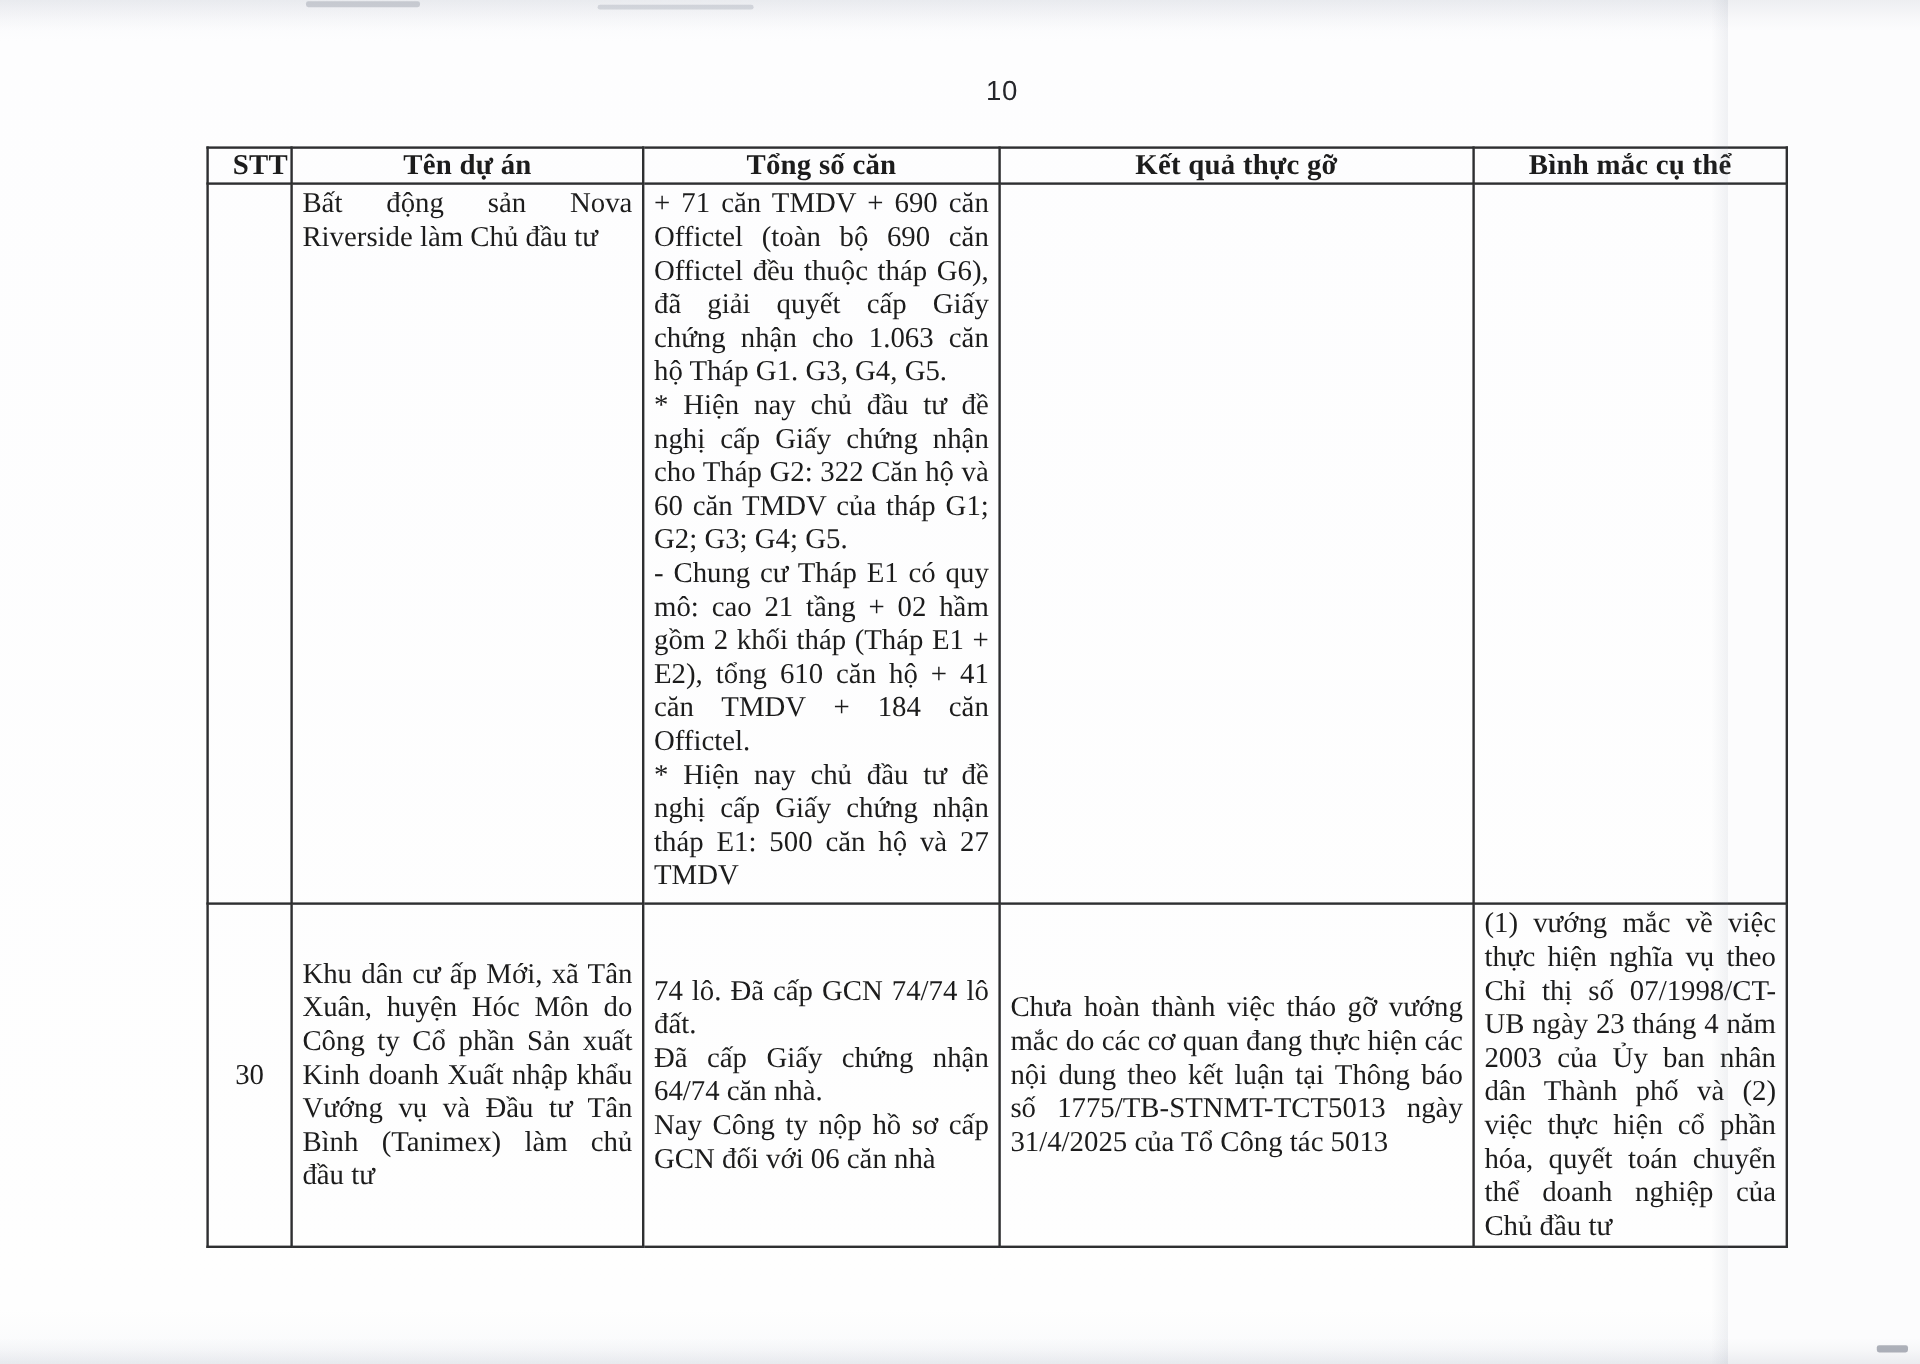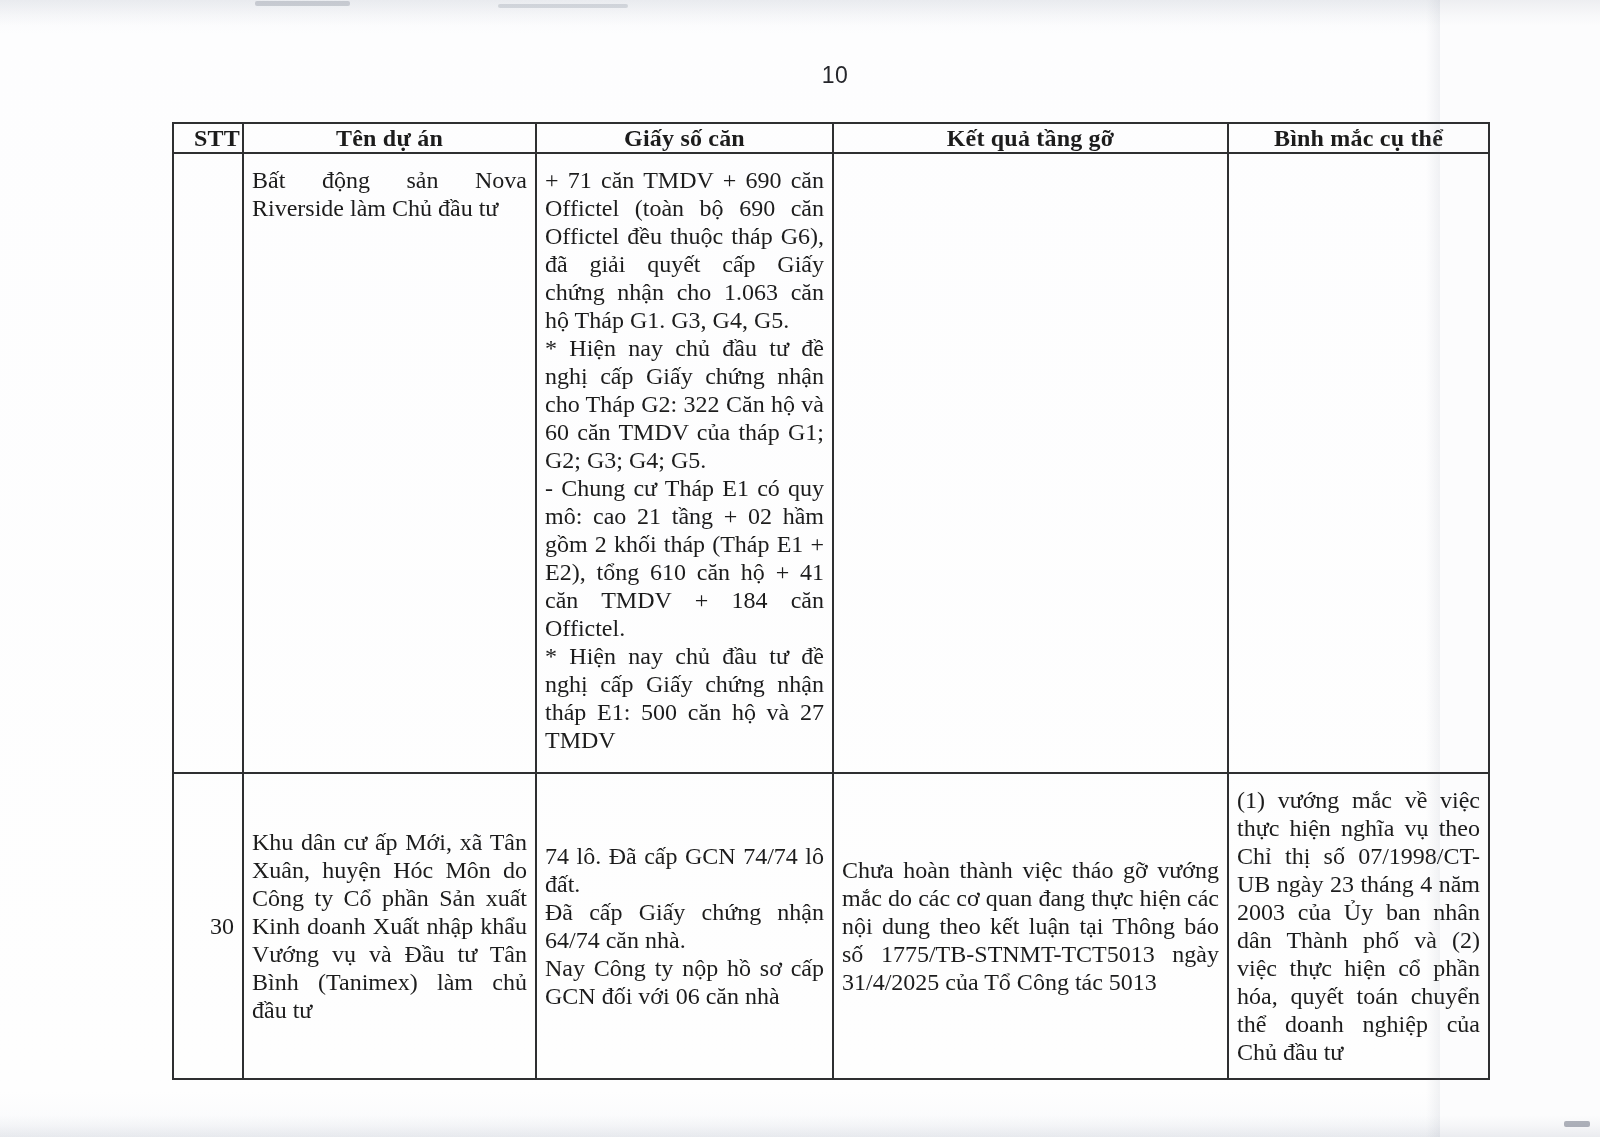--- a/index.html
+++ b/index.html
@@ -44,21 +44,21 @@
   }
 
   table.doc-table {
     position: absolute; left: 172px; top: 122px;
     width: 1316px;
     border-collapse: collapse;
     table-layout: fixed;
   }
   .doc-table th, .doc-table td {
     border: 2px solid #2e2f31;
-    padding: 12px 8px;
+    padding: 2px 8px;
     font-size: 24px;
     line-height: 28px;
     overflow: hidden;
   }
   .doc-table th {
     height: 24px;
     font-weight: bold;
     text-align: center;
     padding: 0 20px;
     letter-spacing: 0.2px;
@@ -89,22 +89,22 @@
       <col style="width:70px">
       <col style="width:293px">
       <col style="width:297px">
       <col style="width:395px">
       <col style="width:261px">
     </colgroup>
     <thead>
       <tr>
         <th>STT</th>
         <th>Tên dự án</th>
-        <th>Giấy số căn</th>
-        <th>Kết quả tầng gỡ</th>
+        <th>Tổng số căn</th>
+        <th>Kết quả thực gỡ</th>
         <th>Bình mắc cụ thể</th>
       </tr>
     </thead>
     <tbody>
       <tr class="row-1">
         <td class="cell-stt">
           <div class="cell-text"></div>
         </td>
         <td class="cell-ten-du-an">
           <div class="cell-text">Bất động sản Nova Riverside làm Chủ đầu tư</div>
@@ -117,21 +117,21 @@
         </td>
         <td class="cell-ket-qua">
           <div class="cell-text"></div>
         </td>
         <td class="cell-vuong-mac">
           <div class="cell-text"></div>
         </td>
       </tr>
       <tr class="row-2">
         <td class="cell-stt">
-          <div class="cell-text" style="text-align:right">30</div>
+          <div class="cell-text" style="text-align:center">30</div>
         </td>
         <td class="cell-ten-du-an">
           <div class="cell-text">Khu dân cư ấp Mới, xã Tân Xuân, huyện Hóc Môn do Công ty Cổ phần Sản xuất Kinh doanh Xuất nhập khẩu Vướng vụ và Đầu tư Tân Bình (Tanimex) làm chủ đầu tư</div>
         </td>
         <td class="cell-tong-so-can">
           <div class="cell-text">74 lô. Đã cấp GCN 74/74 lô đất.
 Đã cấp Giấy chứng nhận 64/74 căn nhà.
 Nay Công ty nộp hồ sơ cấp GCN đối với 06 căn nhà</div>
         </td>
         <td class="cell-ket-qua">

